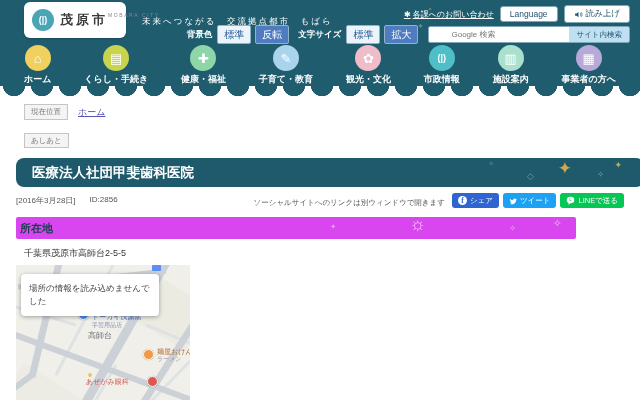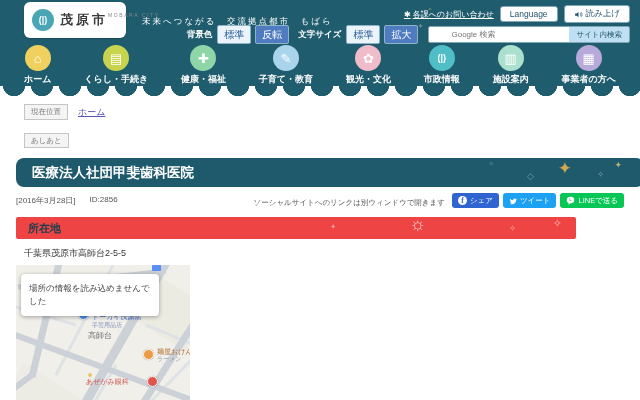--- a/index.html
+++ b/index.html
@@ -40,21 +40,21 @@
   
   .title-banner{position:relative;margin:11px 0 0 16px;width:628px;height:29px;background:#1e5a6c;border-radius:8px;display:flex;align-items:center;padding-left:16px;box-sizing:border-box;color:#fff;font-size:13.5px;font-weight:bold;overflow:hidden;}
   .deco{position:absolute;pointer-events:none;line-height:1;}
   .meta-row{display:flex;align-items:center;margin:6px 16px 0 16px;font-size:8px;color:#555;}
   .meta-left{display:flex;gap:14px;}
   .meta-right{margin-left:auto;display:flex;align-items:flex-end;gap:4px;}
   .social-note{font-size:7.5px;color:#555;margin-right:3px;white-space:nowrap;}
   .sns{height:15px;border-radius:3px;color:#fff;font-size:7.5px;display:flex;align-items:center;gap:3px;padding:0 6px;border:none;white-space:nowrap;cursor:pointer;}
   .fb-f{width:9px;height:9px;border-radius:50%;background:#fff;color:#2f65d0;font-size:7.5px;font-weight:bold;display:flex;align-items:center;justify-content:center;font-family:"Liberation Serif",serif;}
   
-  .section-bar{position:relative;margin:9px 0 0 16px;width:560px;height:22px;background:#ef4444;display:flex;align-items:center;padding-left:12px;box-sizing:border-box;color:#173f4e;font-size:11px;font-weight:bold;border-radius:2px;overflow:hidden;}
+  .section-bar{position:relative;margin:9px 0 0 16px;width:560px;height:22px;background:#d946ef;display:flex;align-items:center;padding-left:4px;box-sizing:border-box;color:#173f4e;font-size:11px;font-weight:bold;border-radius:2px;overflow:hidden;}
   .address{margin:8px 0 0 24px;font-size:9px;color:#333;}
   .map{position:relative;margin:5px 0 0 16px;width:174px;height:152px;background:#f1efe9;overflow:hidden;cursor:grab;}
   .map svg{position:absolute;left:0;top:0;}
   .map-dialog{position:absolute;left:5px;top:9px;width:122px;background:#fff;border-radius:4px;box-shadow:0 1px 4px rgba(0,0,0,.35);padding:8px;font-size:8.5px;color:#444;z-index:5;line-height:1.5;}
   .poi{position:absolute;width:11px;height:11px;border-radius:50%;border:1.5px solid #fff;box-sizing:border-box;box-shadow:0 0 1px rgba(0,0,0,.4);cursor:pointer;}
   .map-label{position:absolute;font-size:7px;line-height:1.2;white-space:nowrap;}
   .map-sub{font-size:6px;opacity:.85;}
   .blue-chip{position:absolute;left:136px;top:0;width:9px;height:6px;background:#5a8ff5;border-radius:1px;}
 </style>
 </head>

